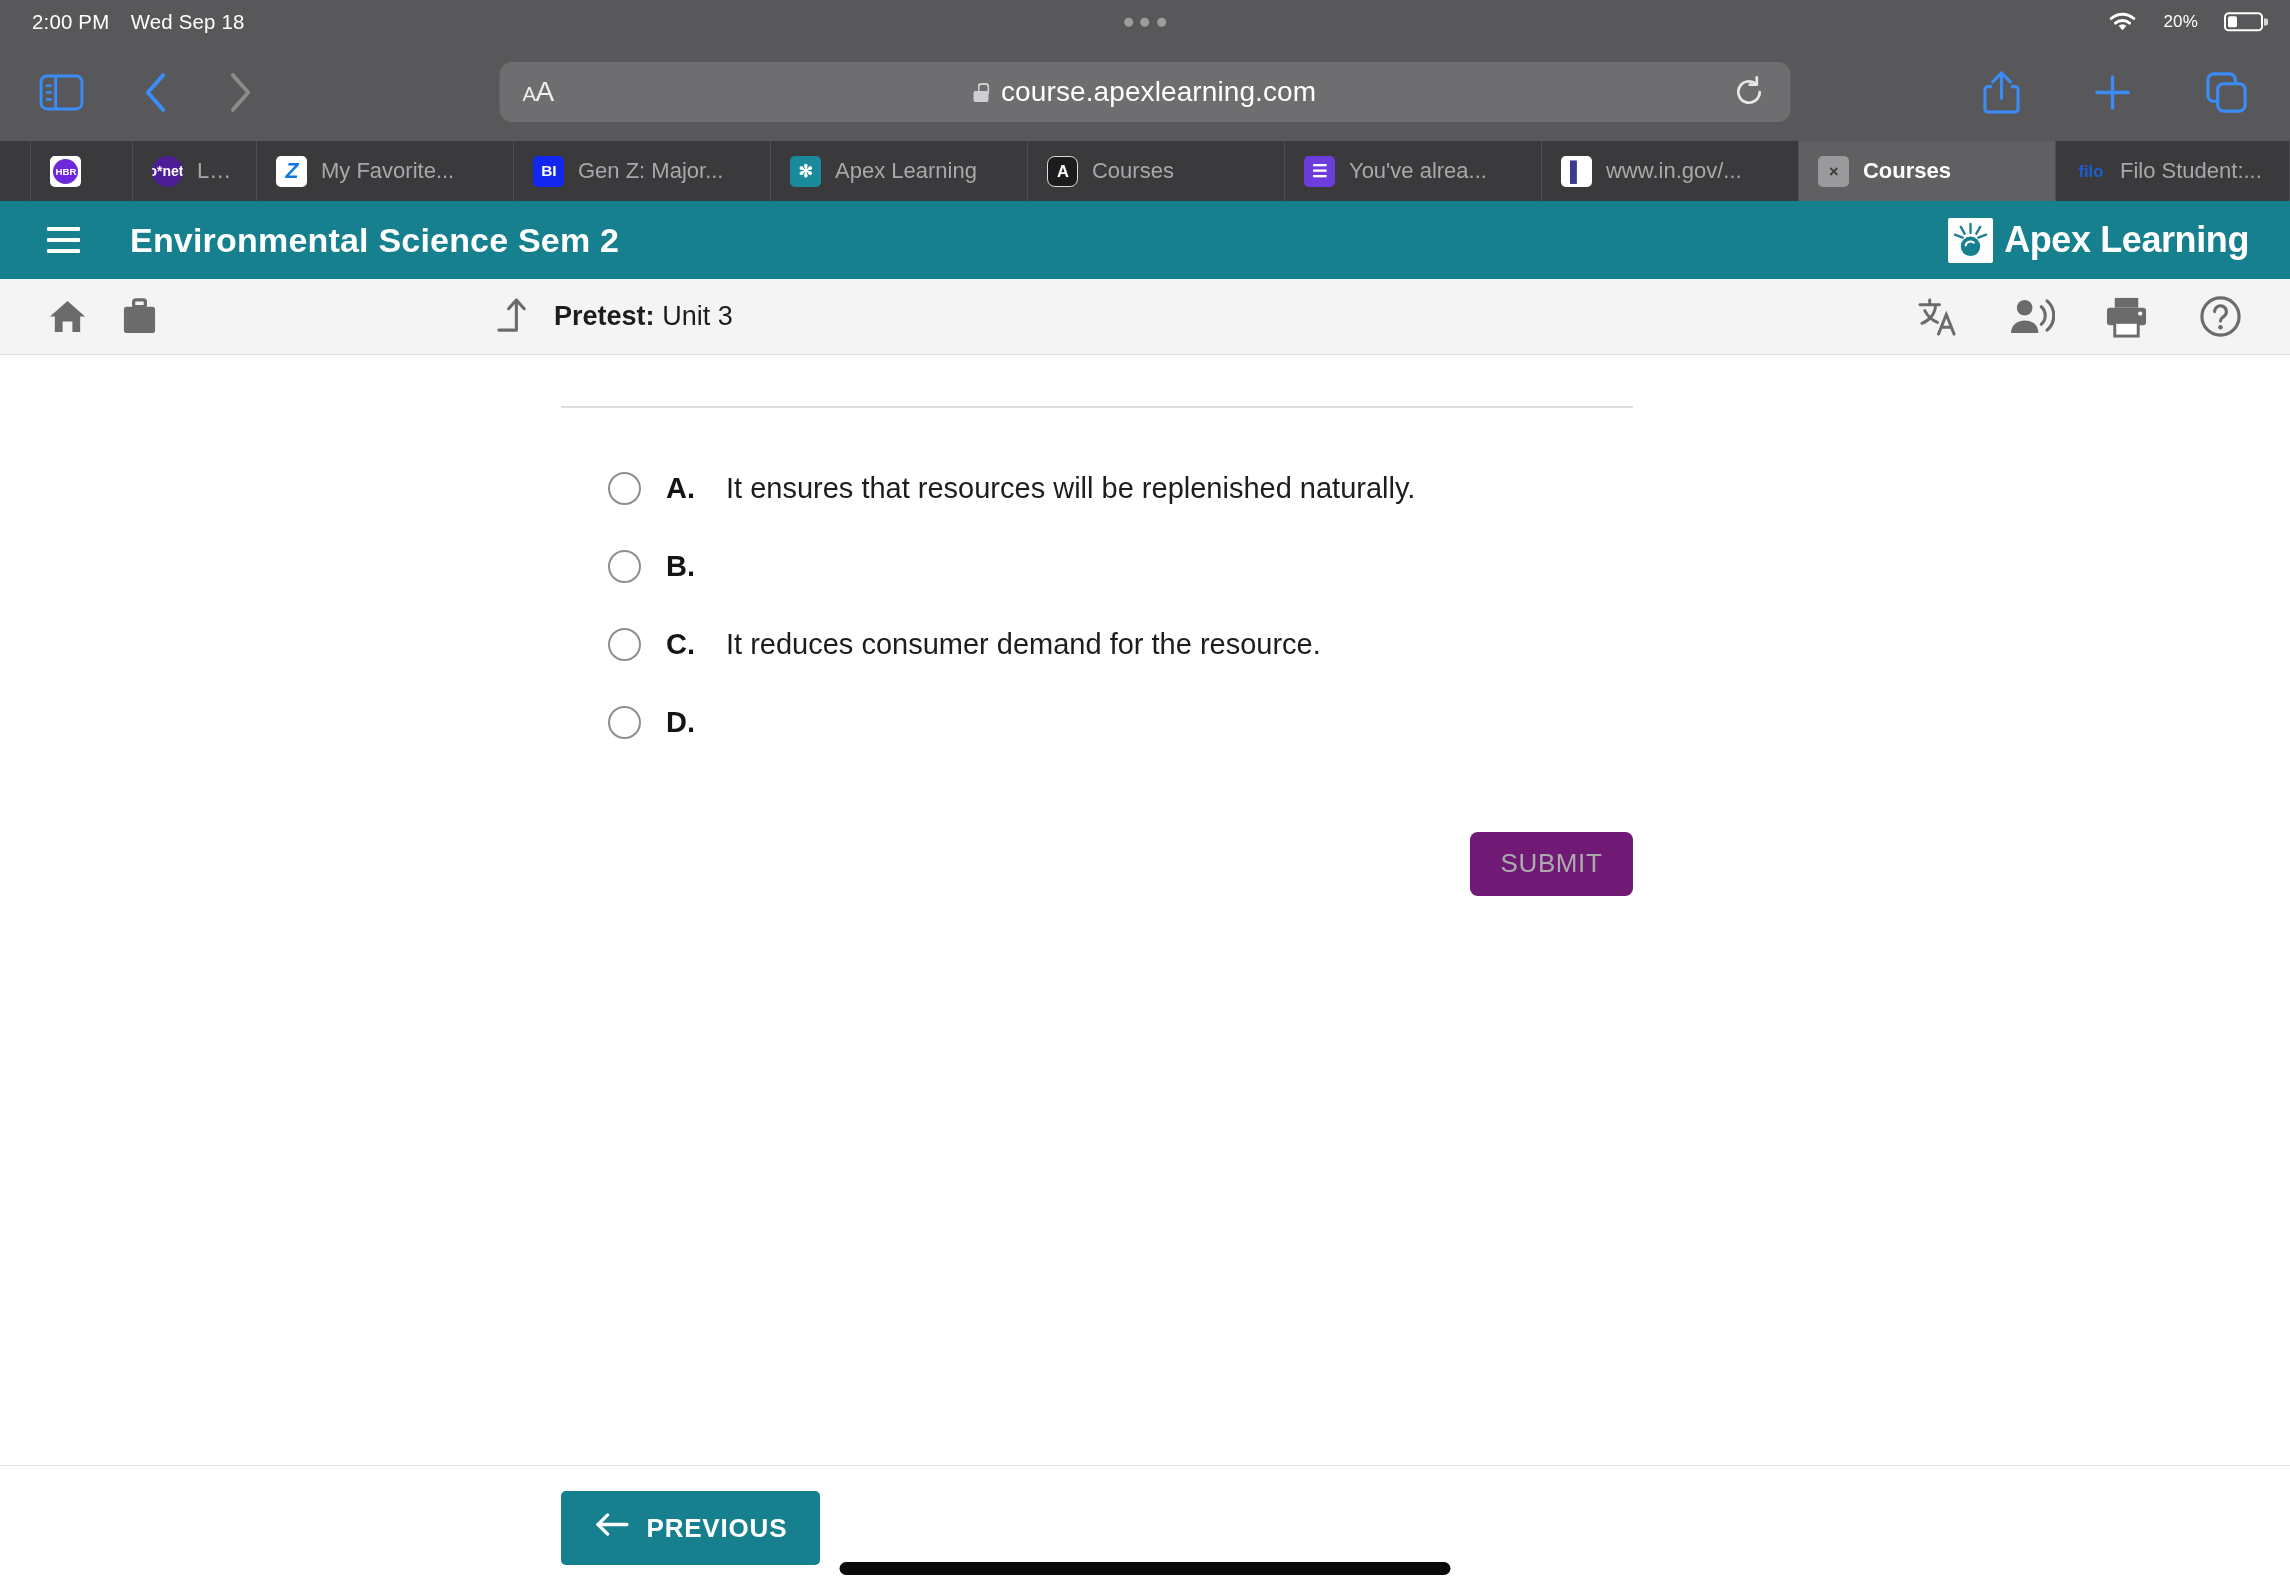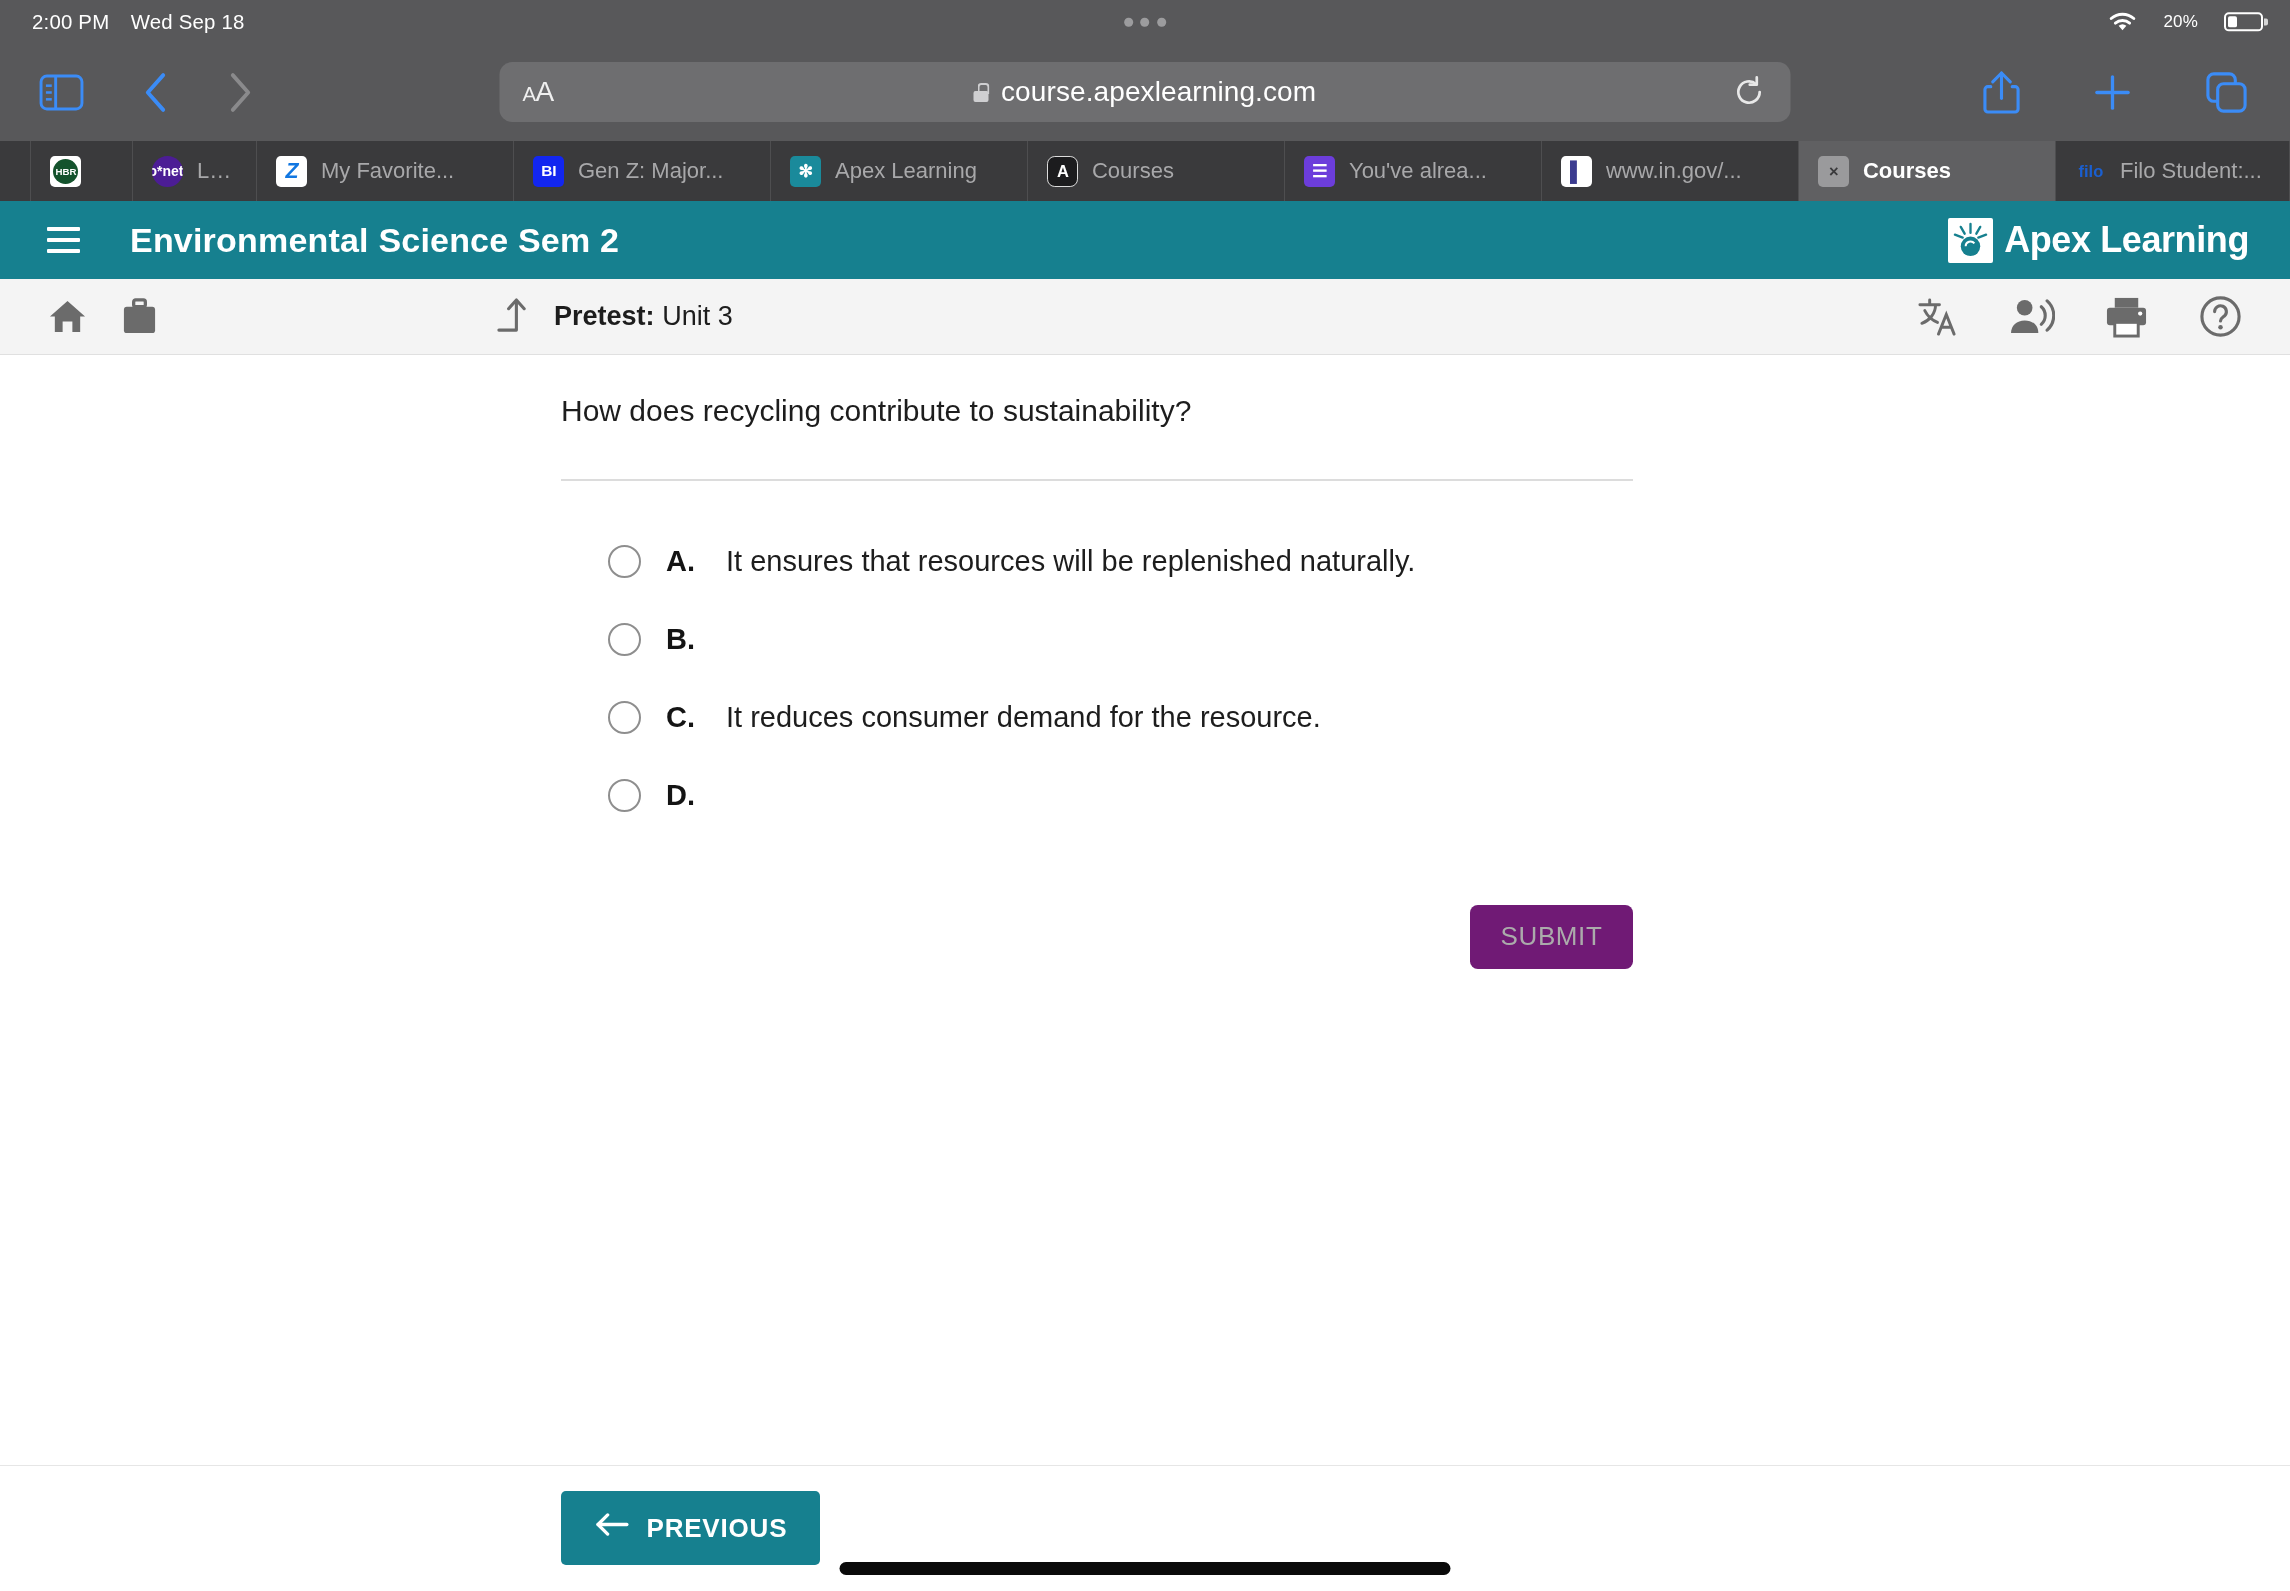--- a/index.html
+++ b/index.html
@@ -57,21 +57,21 @@
     border-right:1px solid #4e4e50; min-width:0; cursor:pointer; position:relative;
   }
   .tab.first { width:31px; padding:0; }
   .tab-label { color:#a8a8aa; font-size:22px; white-space:nowrap; overflow:hidden; text-overflow:ellipsis; }
   .tab.active { background:#606062; }
   .tab.active .tab-label { color:#ffffff; font-weight:600; }
   .fav { width:31px; height:31px; border-radius:4.9px; flex:0 0 auto; display:flex;
          align-items:center; justify-content:center; font-size:14.6px; font-weight:700; overflow:hidden; }
   .fav-hbr { background:#ffffff; }
   .fav-hbr b { display:flex; align-items:center; justify-content:center; width:25px; height:25px;
-               border-radius:50%; background:#14532d; color:#fff; font-size:9.7px; }
+               border-radius:50%; background:#6d28d9; color:#fff; font-size:9.7px; }
   .fav-onet { background:#4c1d95; border-radius:50%; color:#fff; font-size:14px;justify-content:flex-end; }
   .fav-zil { background:#ffffff; color:#1277e1; font-size:21.3px; font-style:italic; }
   .fav-bi  { background:#1226f0; color:#ffffff; font-size:15.5px; }
   .fav-apex{ background:#1a8a9b; color:#ffffff; font-size:17.5px; }
   .fav-a   { background:#1c1c1e; color:#ffffff; border:1.9px solid #dcdcdc; border-radius:7.8px; font-size:16.5px; }
   .fav-forms{ background:#6c3ddb; color:#ffffff; font-size:17.5px; }
   .fav-in  { background:#ffffff; color:#3b3b8f; font-size:19.4px; }
   .fav-x   { background:#9a9a9c; color:#3a3a3c; font-size:16.5px; }
   .fav-filo{ background:transparent; color:#1a5fd0; font-size:16.5px; font-weight:700; }
 
@@ -378,21 +378,20 @@
           <circle cx="23" cy="23" r="19" stroke="#6b6b6b" stroke-width="3.2" fill="none"></circle>
           <path d="M17 18a6 6 0 1110 4.5c-2 1.6-4 2.5-4 5" stroke="#6b6b6b" stroke-width="3.2" fill="none" stroke-linecap="round"></path>
           <circle cx="23" cy="34" r="2.3" fill="#6b6b6b"></circle>
         </svg>
       </span>
     </div>
   </div>
 
   <div class="content">
     <div class="q-wrap">
-      <div class="q-text">How does recycling contribute to sustainability?</div>
       <div class="q-rule"></div>
 
       <div class="options">
         <div class="opt">
           <span class="radio"></span>
           <span class="opt-letter">A.</span>
           <span class="opt-text">It ensures that resources will be replenished naturally.</span>
         </div>
         <div class="opt">
           <span class="radio"></span>

